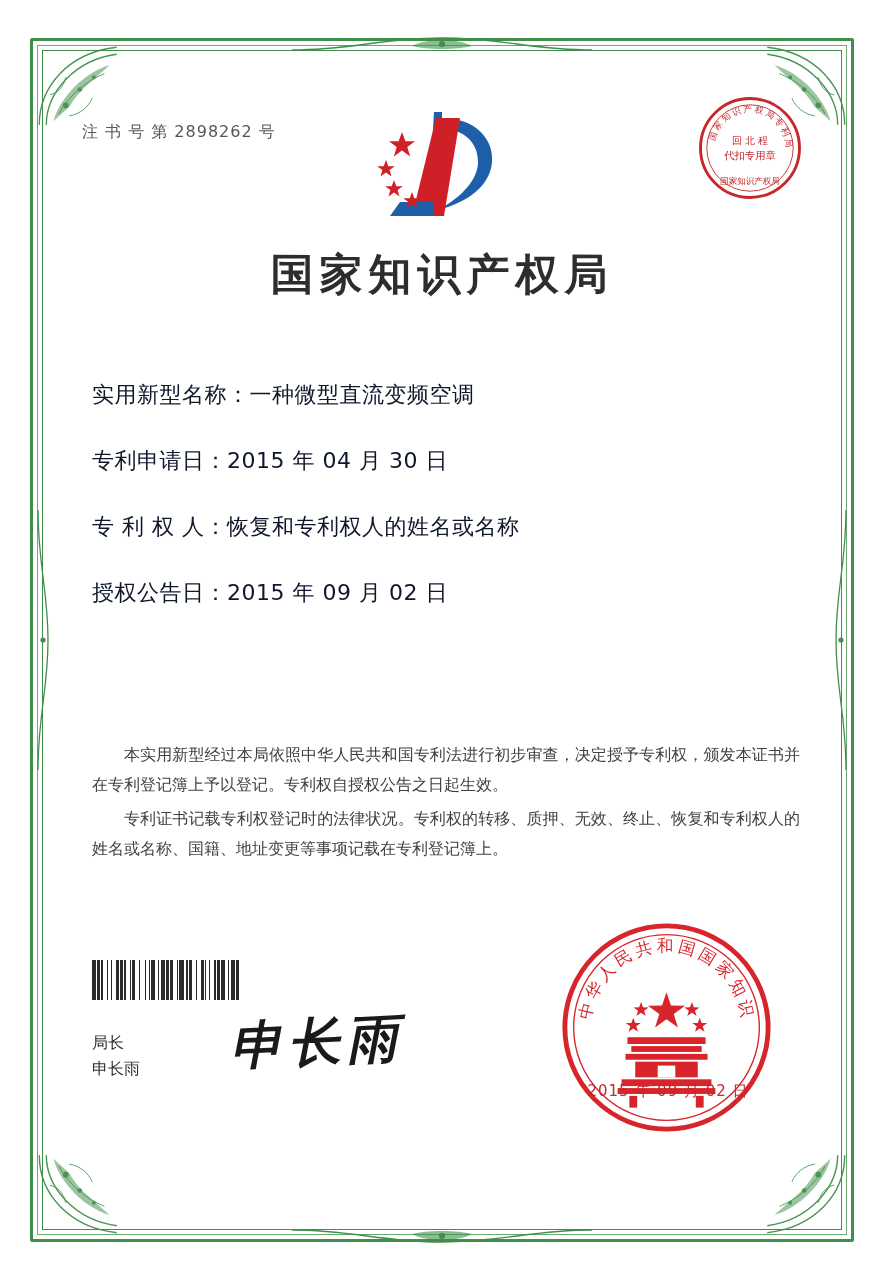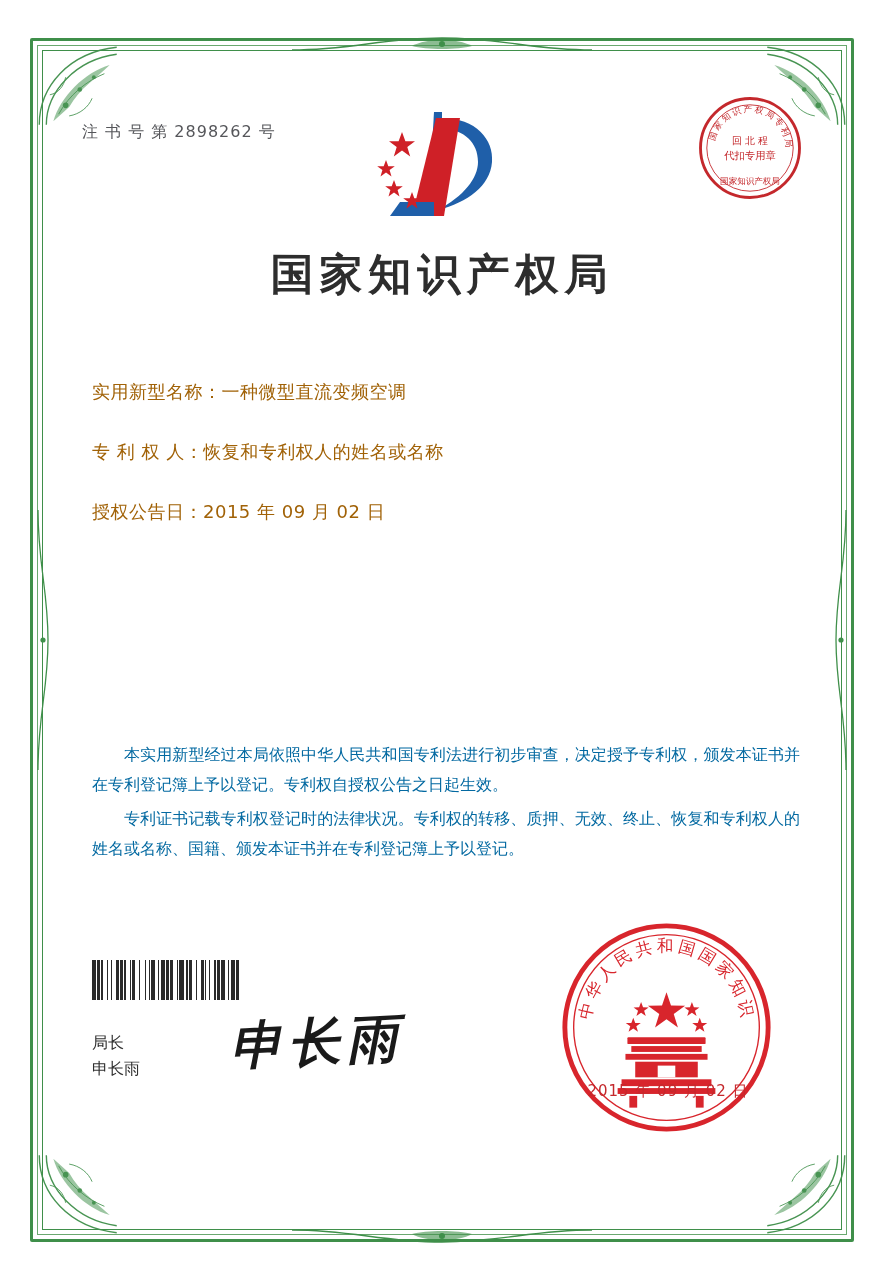--- a/index.html
+++ b/index.html
@@ -129,36 +129,36 @@
     color: #2d2d2d;
   }
 
   .fields {
     position: absolute;
     left: 22px;
     right: 0;
     top: 300px;
   }
   .field {
-    font-size: 18px;
-    color: #a16207;
+    font-size: 22px;
+    color: #0f172a;
     margin-bottom: 36px;
     white-space: nowrap;
   }
   .field .lbl { letter-spacing: 0.5px; }
   .field .val { letter-spacing: 0.5px; }
 
   .paras {
     position: absolute;
     left: 22px;
     right: 14px;
     top: 660px;
     font-size: 16px;
     line-height: 30px;
-    color: #0369a1;
+    color: #404040;
     text-align: justify;
   }
   .paras p {
     margin: 0 0 4px 0;
     text-indent: 2em;
   }
 
   
   .barcode {
     position: absolute;
@@ -351,30 +351,33 @@
       </svg>
     </div>
 
     <div class="doc-title">国家知识产权局</div>
 
     <div class="fields">
       <div class="field">
         <span class="lbl">实用新型名称：</span><span class="val">一种微型直流变频空调</span>
       </div>
       <div class="field">
+        <span class="lbl">专利申请日：</span><span class="val">2015 年 04 月 30 日</span>
+      </div>
+      <div class="field">
         <span class="lbl">专 利 权 人：</span><span class="val">恢复和专利权人的姓名或名称</span>
       </div>
       <div class="field">
         <span class="lbl">授权公告日：</span><span class="val">2015 年 09 月 02 日</span>
       </div>
     </div>
 
     <div class="paras">
       <p>本实用新型经过本局依照中华人民共和国专利法进行初步审查，决定授予专利权，颁发本证书并在专利登记簿上予以登记。专利权自授权公告之日起生效。</p>
-      <p>专利证书记载专利权登记时的法律状况。专利权的转移、质押、无效、终止、恢复和专利权人的姓名或名称、国籍、颁发本证书并在专利登记簿上予以登记。</p>
+      <p>专利证书记载专利权登记时的法律状况。专利权的转移、质押、无效、终止、恢复和专利权人的姓名或名称、国籍、地址变更等事项记载在专利登记簿上。</p>
     </div>
 
     <div class="barcode">
         <i style="width: 4.05px;"></i>
         <i style="width: 1.35px; background: transparent;"></i>
         <i style="width: 2.7px;"></i>
         <i style="width: 1.35px; background: transparent;"></i>
         <i style="width: 1.35px;"></i>
         <i style="width: 4.05px; background: transparent;"></i>
         <i style="width: 1.35px;"></i>

